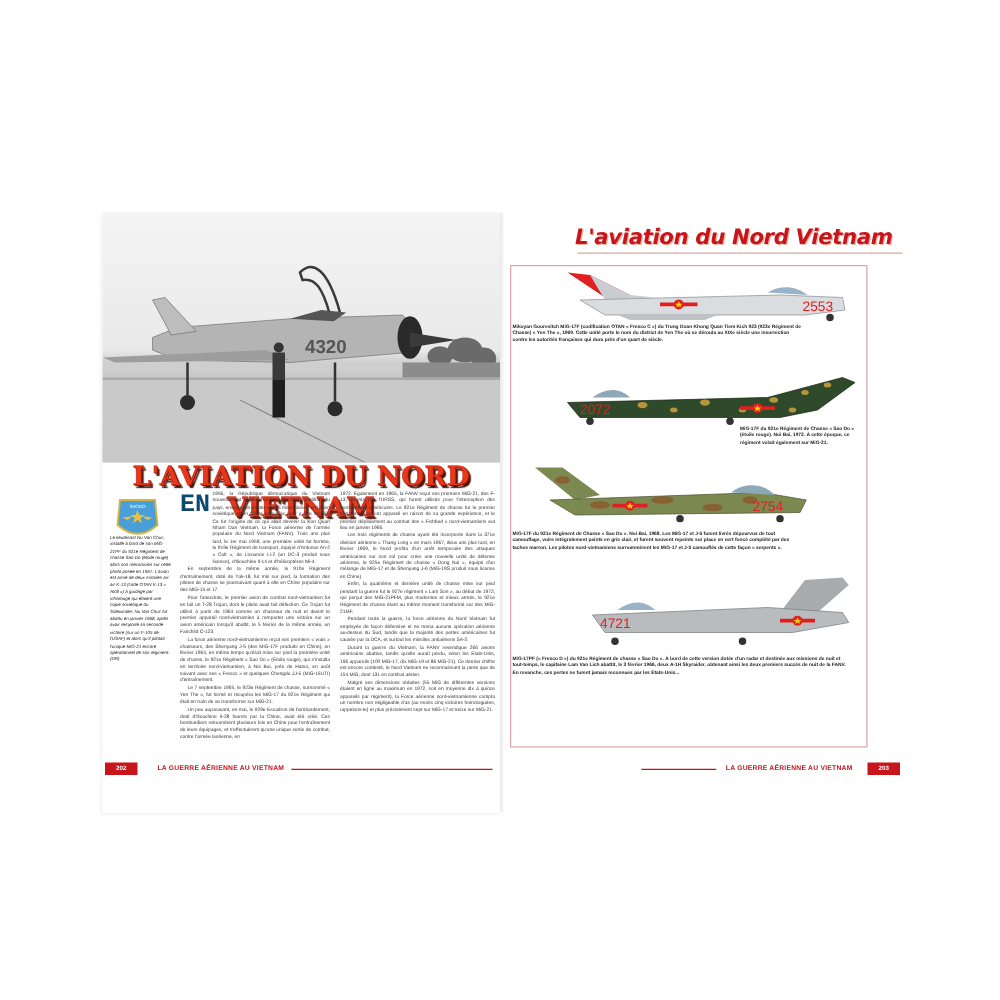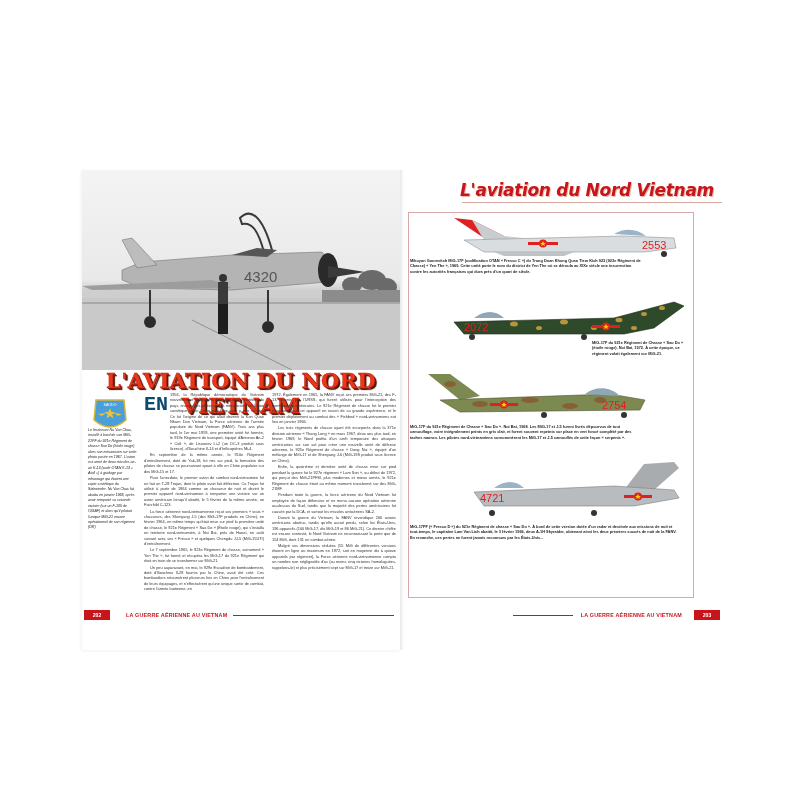--- a/index.html
+++ b/index.html
@@ -3,21 +3,21 @@
 <meta charset="utf-8">
 <style>
   html, body { margin: 0; padding: 0; }
   body { width: 800px; height: 800px; background: #ffffff; position: relative; overflow: hidden; font-family: "Liberation Sans", sans-serif; }
   .page { position: absolute; top: 170px; background: #fff; }
   #page-left { left: 82px; width: 318px; height: 480px; box-shadow: -1px 1px 3px rgba(0,0,0,0.06); }
   #page-right { left: 404px; width: 318px; height: 480px; }
   .spine { position: absolute; left: 400px; top: 170px; width: 4px; height: 480px; background: linear-gradient(to right, #e8e8e8, #fff); }
 
   
-  .hero-photo { position: absolute; left: 0; top: 0; width: 318px; height: 200px; background: linear-gradient(180deg, #f4f4f4 0%, #e9e9e9 55%, #cfcfcf 60%, #bdbdbd 100%); overflow: hidden; }
+  .hero-photo { position: absolute; left: 0; top: 0; width: 318px; height: 200px; background: linear-gradient(180deg, #f4f4f4 0%, #e9e9e9 55%, #cfcfcf 60%, #bdbdbd 100%); overflow: hidden; font-weight: bold; }
   .hero-photo svg { position: absolute; left: 0; top: 0; }
   .hero-title { position: absolute; left: 4px; top: 198px; width: 310px; text-align: center; font-family: "DejaVu Serif", serif; font-weight: bold; font-size: 21px; letter-spacing: 0.3px; color: #e8381a; text-shadow: 1px 1px 0 #7a1a0a, 2px 2px 1px #3a0a00; -webkit-text-stroke: 0.4px #c21c0b; }
 
   .badge { position: absolute; left: 8px; top: 228px; width: 40px; height: 36px; }
   .caption-left { position: absolute; left: 6px; top: 258px; width: 50px; font-size: 3.6px; line-height: 5.4px; font-style: italic; color: #222; }
   .dropcap { position: absolute; left: 62px; top: 226px; font-family: Liberation Mono, monospace; font-weight: bold; font-size: 20px; color: #0c4a6e; line-height: 18px; }
   .col { position: absolute; font-size: 3.9px; line-height: 5.4px; color: #333; text-align: justify; }
   .col p { margin: 0 0 1px 0; text-indent: 6px; }
   .col p.first { text-indent: 0; }
   #col-a { left: 62px; top: 222px; width: 120px; }

